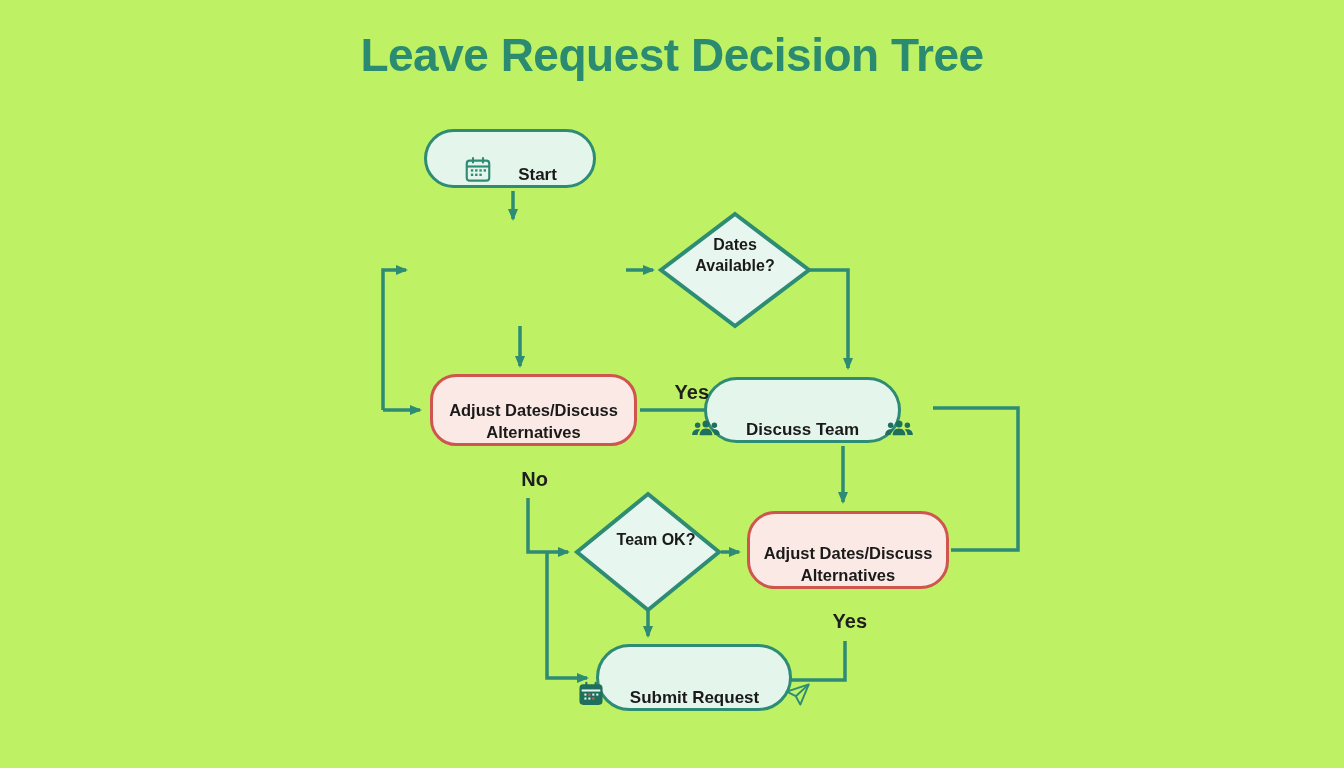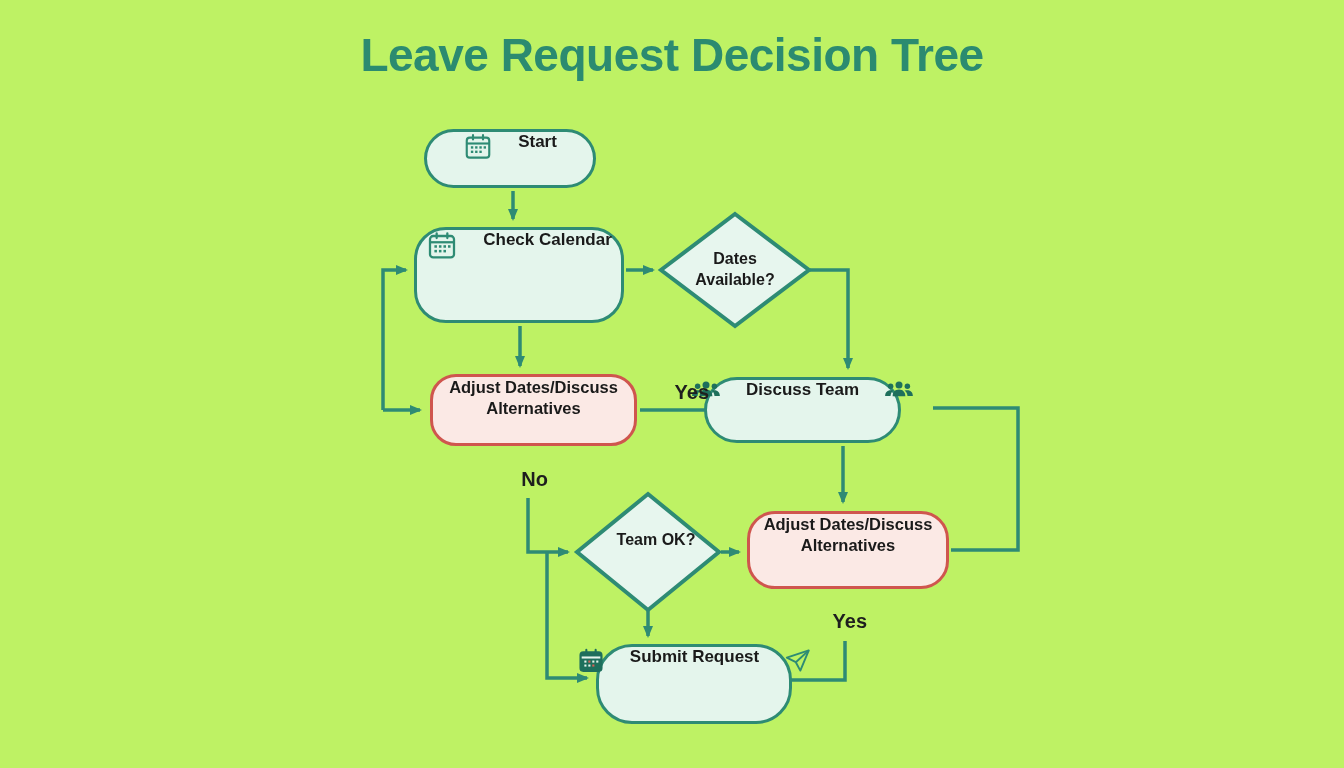--- a/index.html
+++ b/index.html
@@ -9,41 +9,41 @@
     background:#bef264;
   }
   .title{
     position:absolute; top:28px; left:0; width:100%;
     text-align:center; font-size:46px; font-weight:bold;
     color:#2b8b70; letter-spacing:-0.5px;
   }
   svg.layer{position:absolute; left:0; top:0; z-index:1;}
   .node{
     position:absolute; z-index:2; box-sizing:border-box;
-    display:flex; align-items:flex-start; justify-content:center; gap:25px;
+    display:flex; align-items:flex-end; justify-content:center; gap:25px;
     background:#e4f5ec; border:3.5px solid #2e8b74;
     color:#1a1a1a; font-weight:bold; font-size:17px;
   }
   .node .lbl{white-space:nowrap;}
   .node.pink{
     background:#fbe9e5; border-color:#cf564e;
     text-align:center; font-size:16.5px; line-height:1.3;
   }
   .node.pink .lbl{white-space:normal; width:178px;}
   #node-start{left:424px; top:129px; width:172px; height:59px; border-radius:30px;}
   #node-check{left:414px; top:227px; width:210px; height:96px; border-radius:32px;}
   #node-adjust1{left:430px; top:374px; width:207px; height:72px; border-radius:26px;}
   #node-discuss{left:704px; top:377px; width:197px; height:66px; border-radius:33px;}
   #node-adjust2{left:747px; top:511px; width:202px; height:78px; border-radius:28px;}
-  #node-submit{left:596px; top:644px; width:196px; height:80px; border-radius:36px;}
+  #node-submit{left:596px; top:644px; width:196px; height:67px; border-radius:36px;}
   .diamond-label{
     position:absolute; z-index:2; text-align:center;
     color:#1a1a1a; font-weight:bold; font-size:16px; line-height:1.3;
   }
-  #lbl-dates{left:680px; top:249px; width:110px;}
+  #lbl-dates{left:680px; top:235px; width:110px;}
   #lbl-team{left:616px; top:530px; width:80px;}
   .edge-label{
     position:absolute; z-index:2; text-align:right;
     color:#1e1e1e; font-weight:bold; font-size:20px;
   }
   #lbl-yes1{left:664px; top:381px; width:45px;}
   #lbl-no{left:512px; top:468px; width:36px;}
   #lbl-yes2{left:822px; top:610px; width:45px;}
   .icon{display:inline-flex; flex:0 0 auto;}
 </style>
@@ -95,39 +95,20 @@
             <rect x="16.5" y="11.4" width="1.9" height="1.9"></rect>
           <rect x="6.3" y="14.9" width="1.9" height="1.9"></rect>
             <rect x="9.7" y="14.9" width="1.9" height="1.9"></rect>
           <rect x="13.1" y="14.9" width="1.9" height="1.9"></rect>
         </g>
       </svg>
     </span>
     <span class="lbl">Start</span>
   </div>
 
-  <div class="node" id="node-check">
-    <span class="icon">
-      <svg width="32" height="32" viewBox="0 0 24 24" fill="none" stroke="#2e8b74" stroke-width="1.7">
-        <rect x="3" y="4.5" width="18" height="16" rx="2.4"></rect>
-        <path d="M3 9.2 H21"></path>
-        <path d="M8 2.5 V6 M16 2.5 V6" stroke-linecap="round"></path>
-        <g fill="#2e8b74" stroke="none">
-          <rect x="6.3" y="11.4" width="1.9" height="1.9"></rect>
-            <rect x="9.7" y="11.4" width="1.9" height="1.9"></rect>
-          <rect x="13.1" y="11.4" width="1.9" height="1.9"></rect>
-            <rect x="16.5" y="11.4" width="1.9" height="1.9"></rect>
-          <rect x="6.3" y="14.9" width="1.9" height="1.9"></rect>
-            <rect x="9.7" y="14.9" width="1.9" height="1.9"></rect>
-          <rect x="13.1" y="14.9" width="1.9" height="1.9"></rect>
-        </g>
-      </svg>
-    </span>
-    <span class="lbl">Check Calendar</span>
-  </div>
 
   <div class="diamond-label" id="lbl-dates">Dates Available?</div>
 
   <div class="node pink" id="node-adjust1">
     <span class="lbl">Adjust Dates/Discuss Alternatives</span>
   </div>
 
   <div class="node" id="node-discuss">
     <span class="icon">
       <svg width="30" height="21" viewBox="0 0 24 16" fill="#1e6f5c">

